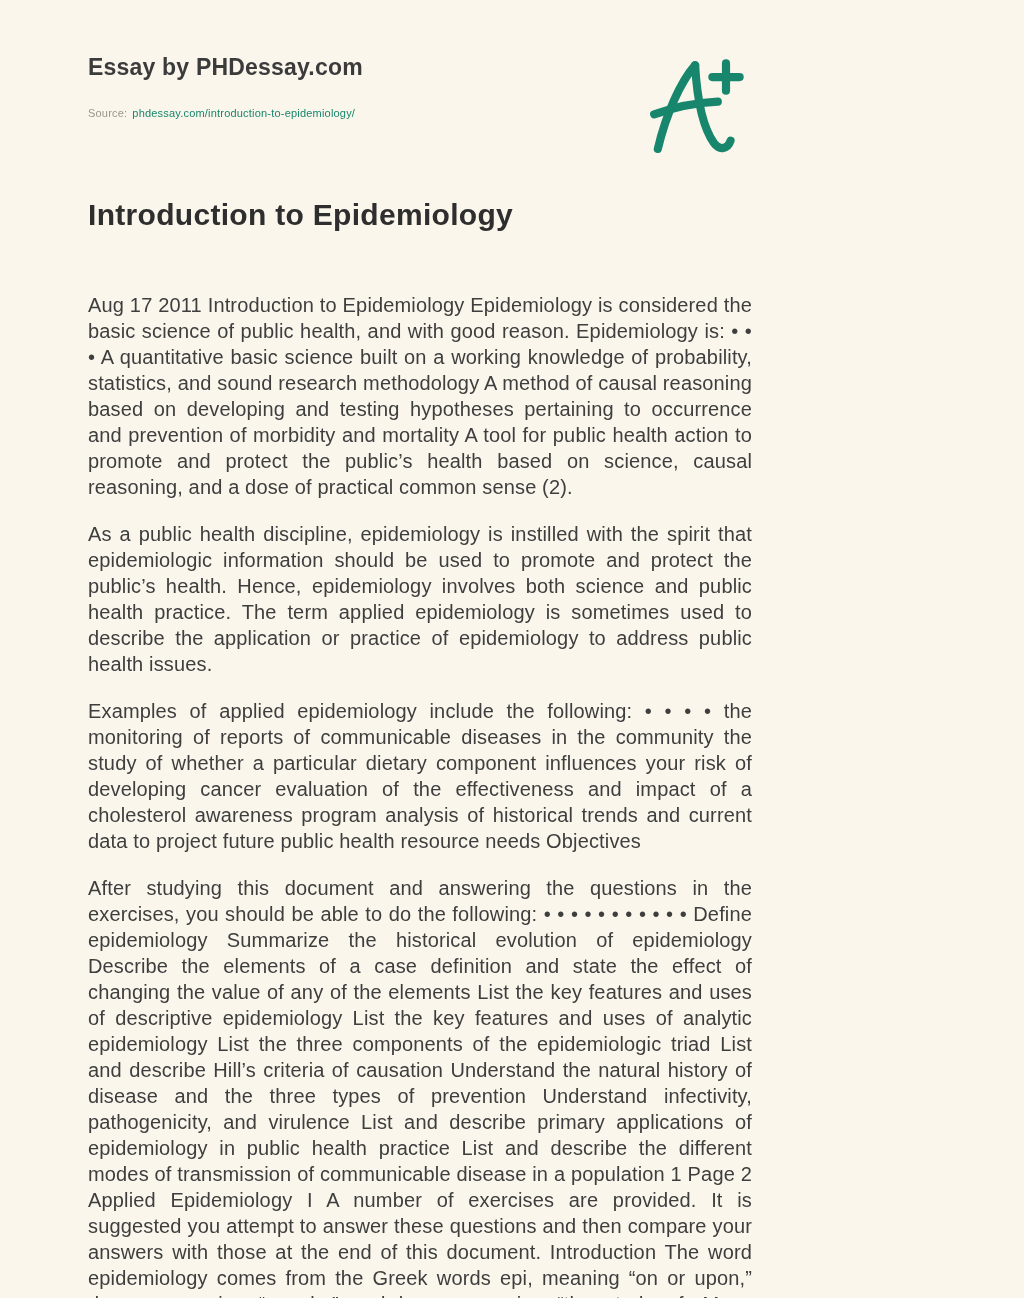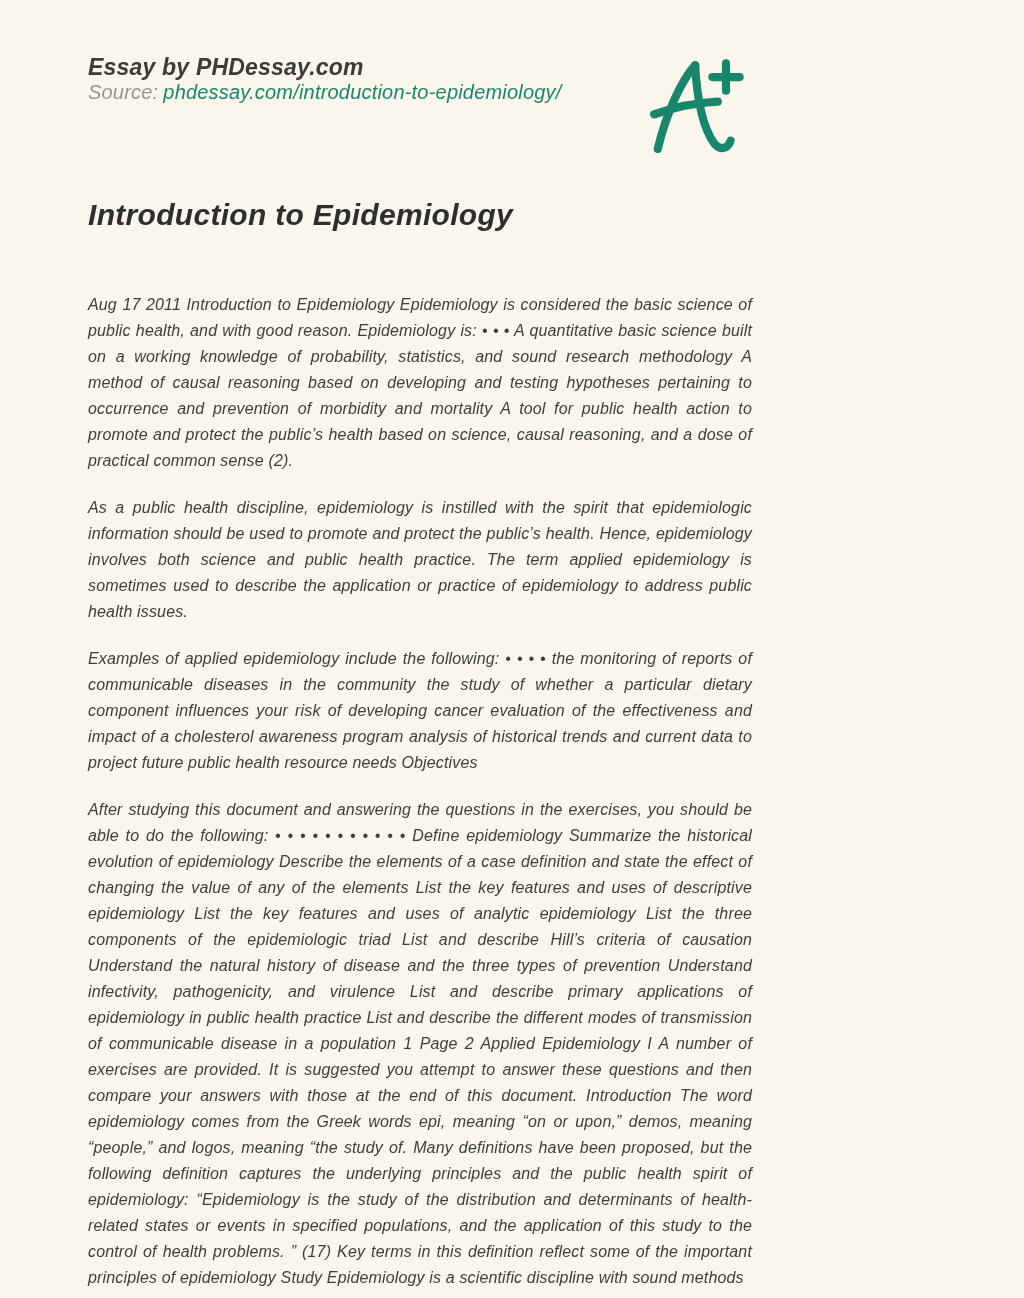--- a/index.html
+++ b/index.html
@@ -11,37 +11,37 @@
     background:#faf6ec;
     font-family:"Liberation Sans","DejaVu Sans",sans-serif;
     color:#3e3e3e;
     -webkit-font-smoothing:antialiased;
   }
   .page {
     width:840px;
     height:1298px;
     padding:50px 88px 0 88px;
     overflow:hidden;
-    font-style:italic;
   }
   .header {
     display:flex;
     justify-content:space-between;
     align-items:flex-start;
     min-height:112px;
   }
   .byline {
     font-size:23px;
     font-weight:700;
     color:#3b3b3b;
     letter-spacing:0.2px;
     padding-top:4px;
   }
   .source-line {
-    font-size:20px;
+    margin-top:26px;
+    font-size:11px;
     color:#9b958b;
     letter-spacing:0.2px;
   }
   .source-link {
     color:#17866c;
     text-decoration:none;
     margin-left:5px;
     cursor:pointer;
   }
   .logo {
@@ -55,21 +55,21 @@
     margin-top:36px;
     font-size:30px;
     font-weight:700;
     color:#2e2e2e;
     letter-spacing:0.3px;
   }
   .body {
     margin-top:60px;
   }
   .body p {
-    font-size:16px;
+    font-size:20px;
     line-height:26px;
     text-align:justify;
     color:#3e3e3e;
     letter-spacing:0.15px;
     margin-bottom:21px;
   }
 </style>
 </head>
 <body>
 

